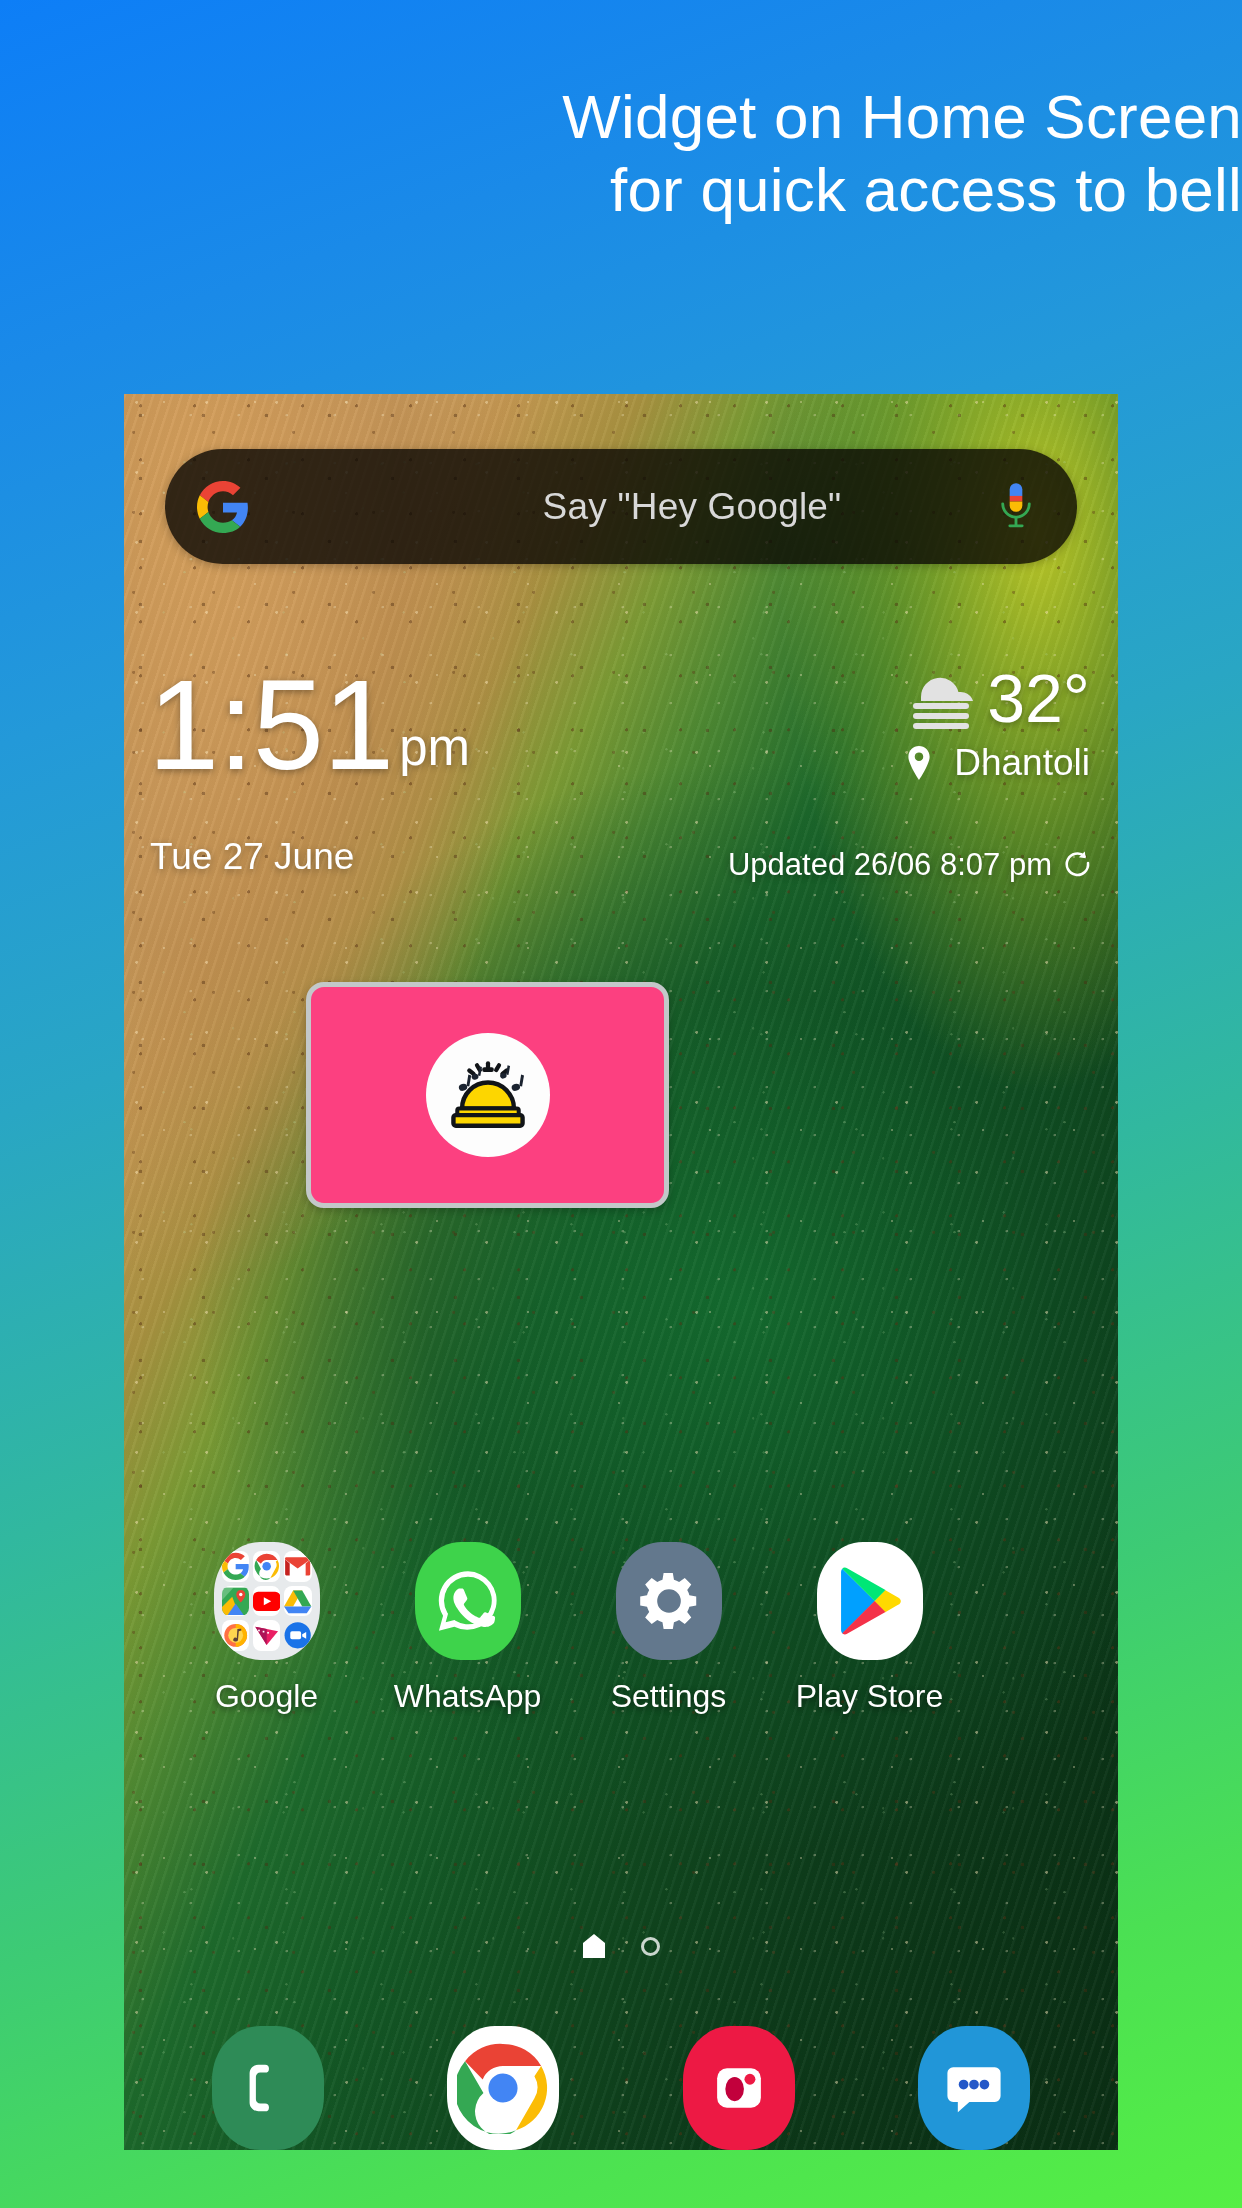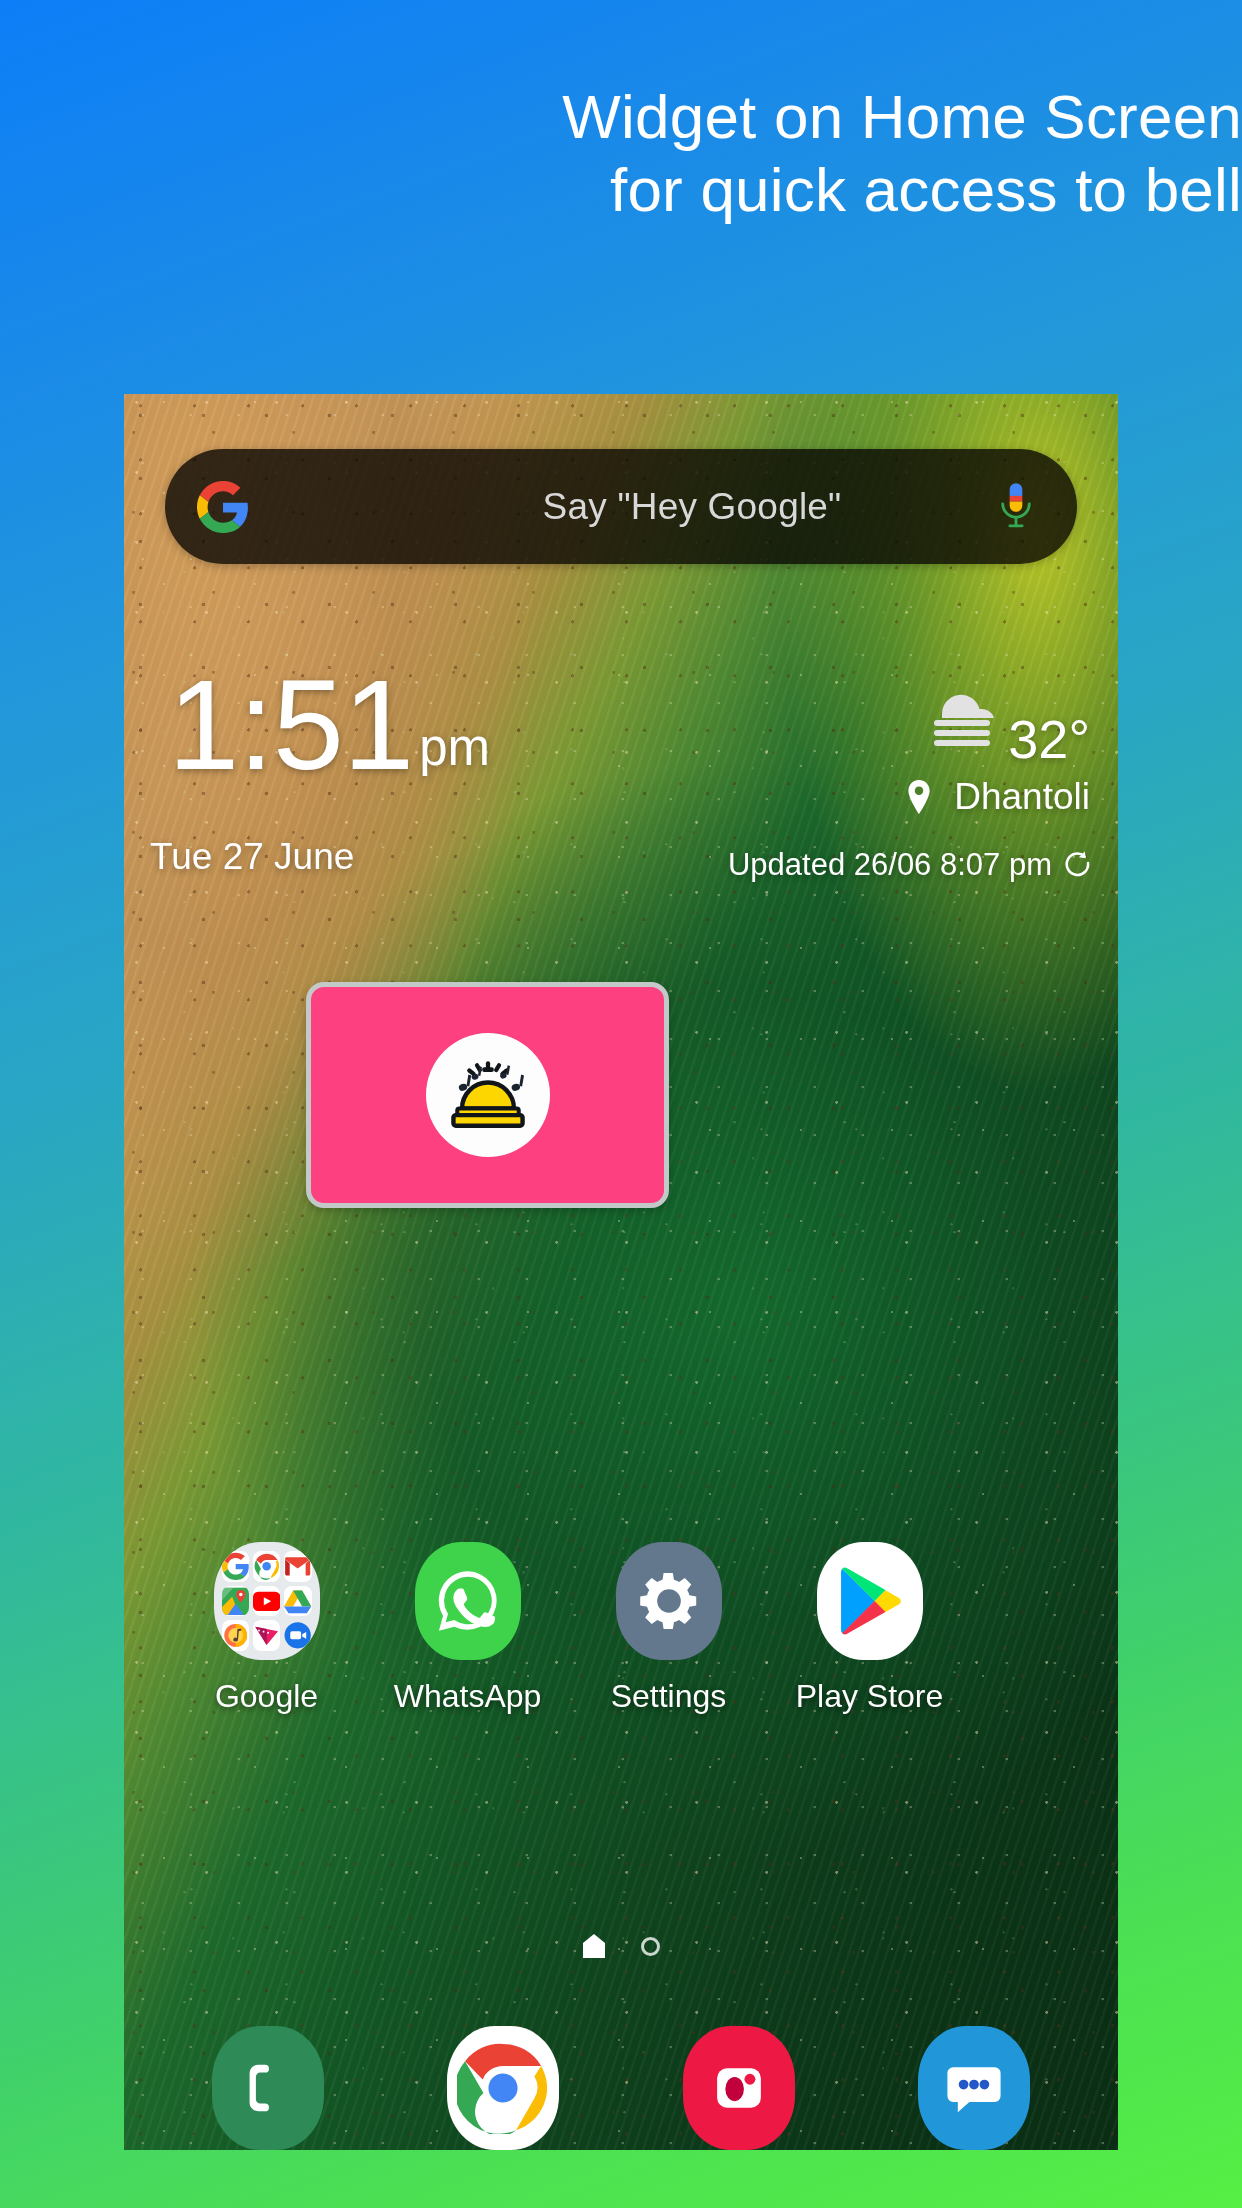--- a/index.html
+++ b/index.html
@@ -99,37 +99,37 @@
   
   .clockwrap { position: absolute; left: 0; top: 270px; width: 994px; height: 300px; }
   .clock {
     position: absolute; left: 24px; top: 0;
     color: #fff;
     display: flex; align-items: flex-end;
     text-shadow: 0 2px 7px rgba(0,0,0,0.35);
   }
   .clock-time {
     font-size: 128px; line-height: 0.96;
-    font-weight: 300; letter-spacing: -1px; margin-left: 20px;
+    font-weight: 300; letter-spacing: -1px;
   }
   .clock-ampm { font-size: 51px; font-weight: 400; padding-bottom: 10px; padding-left: 6px; text-align: center; }
   .clock-date {
     position: absolute; left: 26px; top: 172px;
     color: #fff; font-size: 37px; font-weight: 400;
     text-shadow: 0 2px 7px rgba(0,0,0,0.35);
   }
 
   
   .weather {
     position: absolute; right: 28px; top: 0;
     text-align: right; color: #fff;
     text-shadow: 0 2px 7px rgba(0,0,0,0.35);
   }
   .weather-top { display: flex; align-items: center; justify-content: flex-end; gap: 8px; }
-  .weather-temp { font-size: 54px; font-weight: 300; line-height: 1; margin-top: 48px; }
+  .weather-temp { font-size: 68px; font-weight: 300; line-height: 1; }
   .weather-loc {
     display: flex; align-items: center; justify-content: flex-end;
     gap: 22px; font-size: 37px; margin-top: 10px;
   }
   .weather-updated {
     position: absolute; right: 24px; top: 176px;
     display: flex; align-items: center; gap: 10px;
     color: #fff; font-size: 31px;
     text-shadow: 0 2px 7px rgba(0,0,0,0.35);
     margin-top: 7px;

